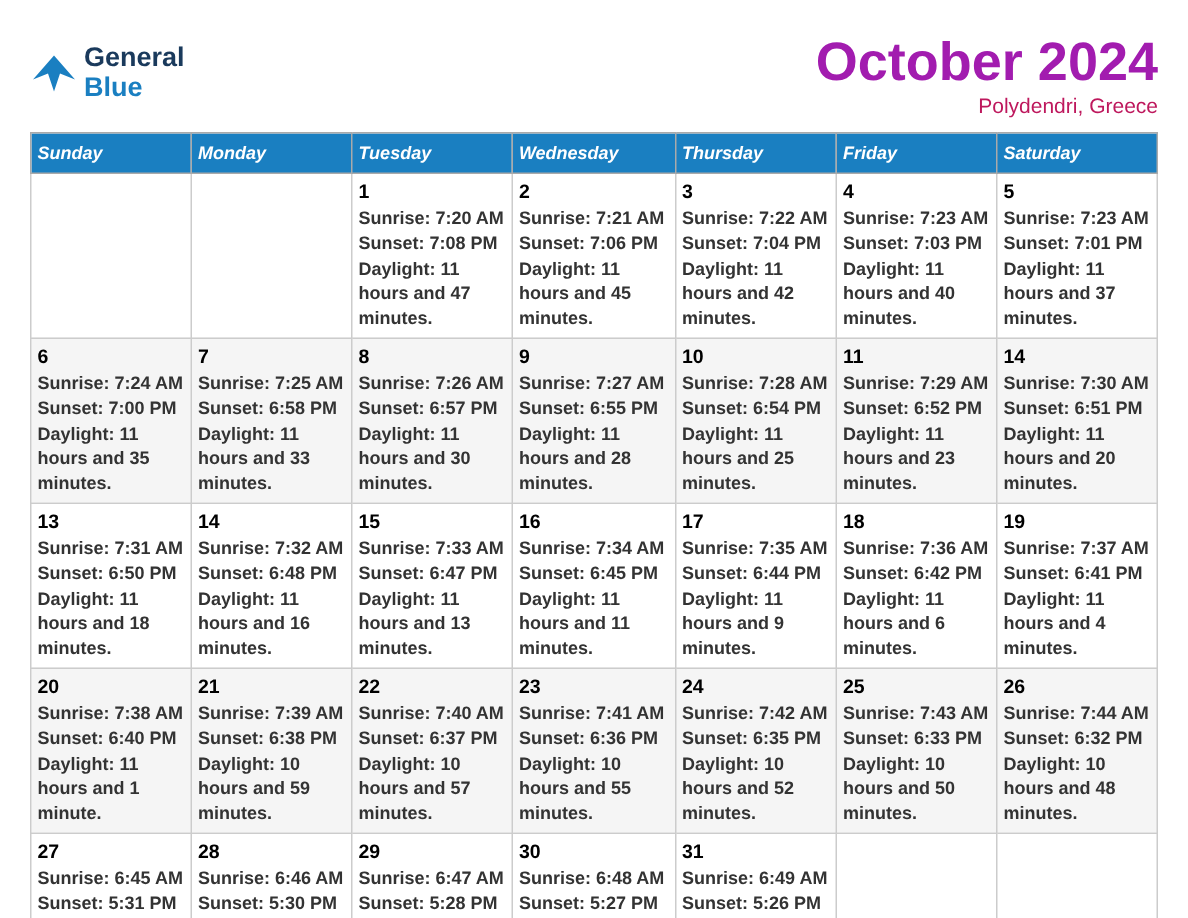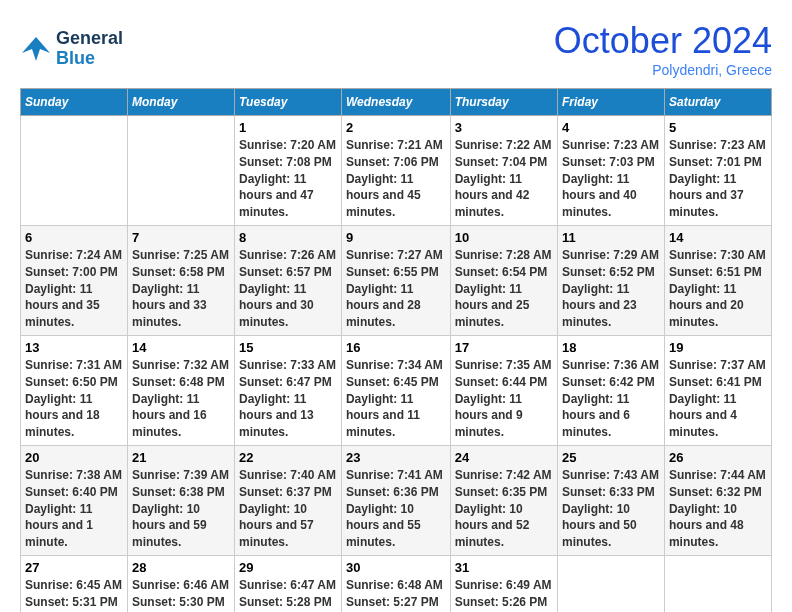--- a/index.html
+++ b/index.html
@@ -28,26 +28,26 @@
       line-height: 1.1;
     }
     .logo-text .blue { color: #1a7fc1; }
     .logo-bird {
       width: 32px;
       height: 28px;
     }
     .title-block { text-align: right; }
     .month-title {
       font-size: 36px;
-      font-weight: normal;
-      color: #1d4ed8;
+      font-weight: bold;
+      color: #a21caf;
     }
     .subtitle {
       font-size: 14px;
-      color: #3b82f6;
+      color: #be185d;
     }
     table {
       width: 100%;
       border-collapse: collapse;
       font-size: 11px;
     }
     thead tr th {
       background-color: #1a7fc1;
       color: #fff;
       padding: 6px 4px;

